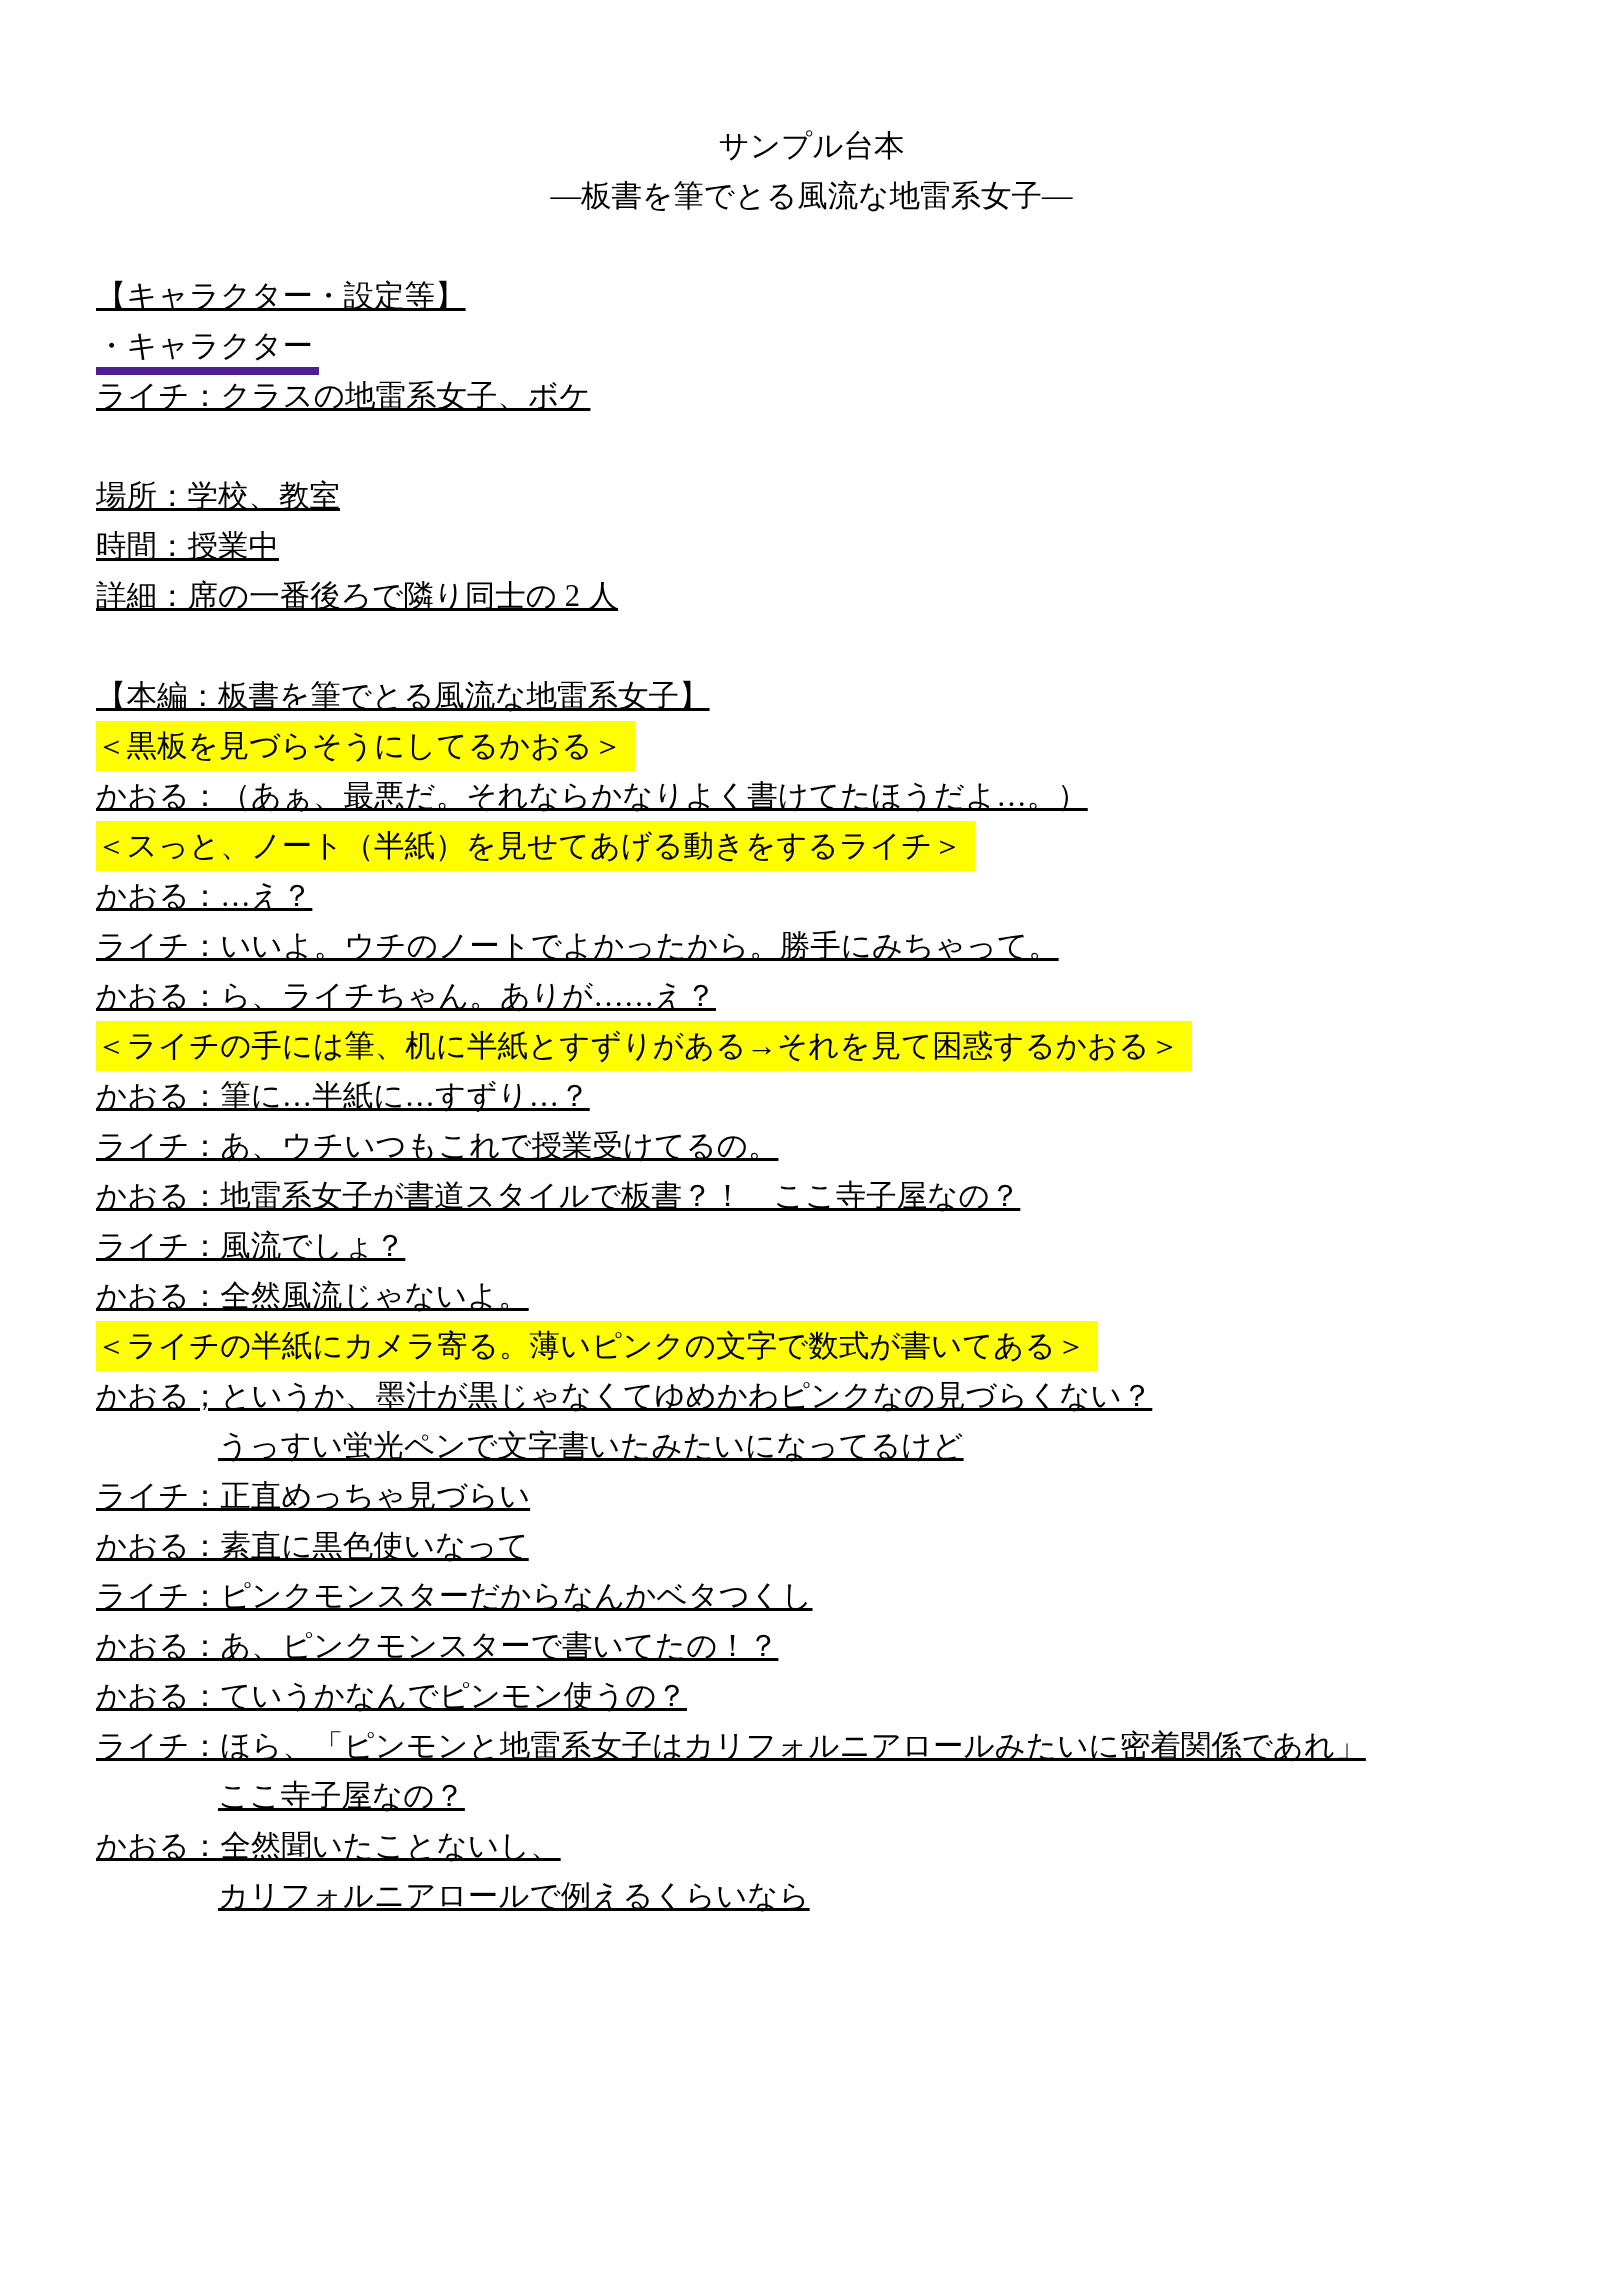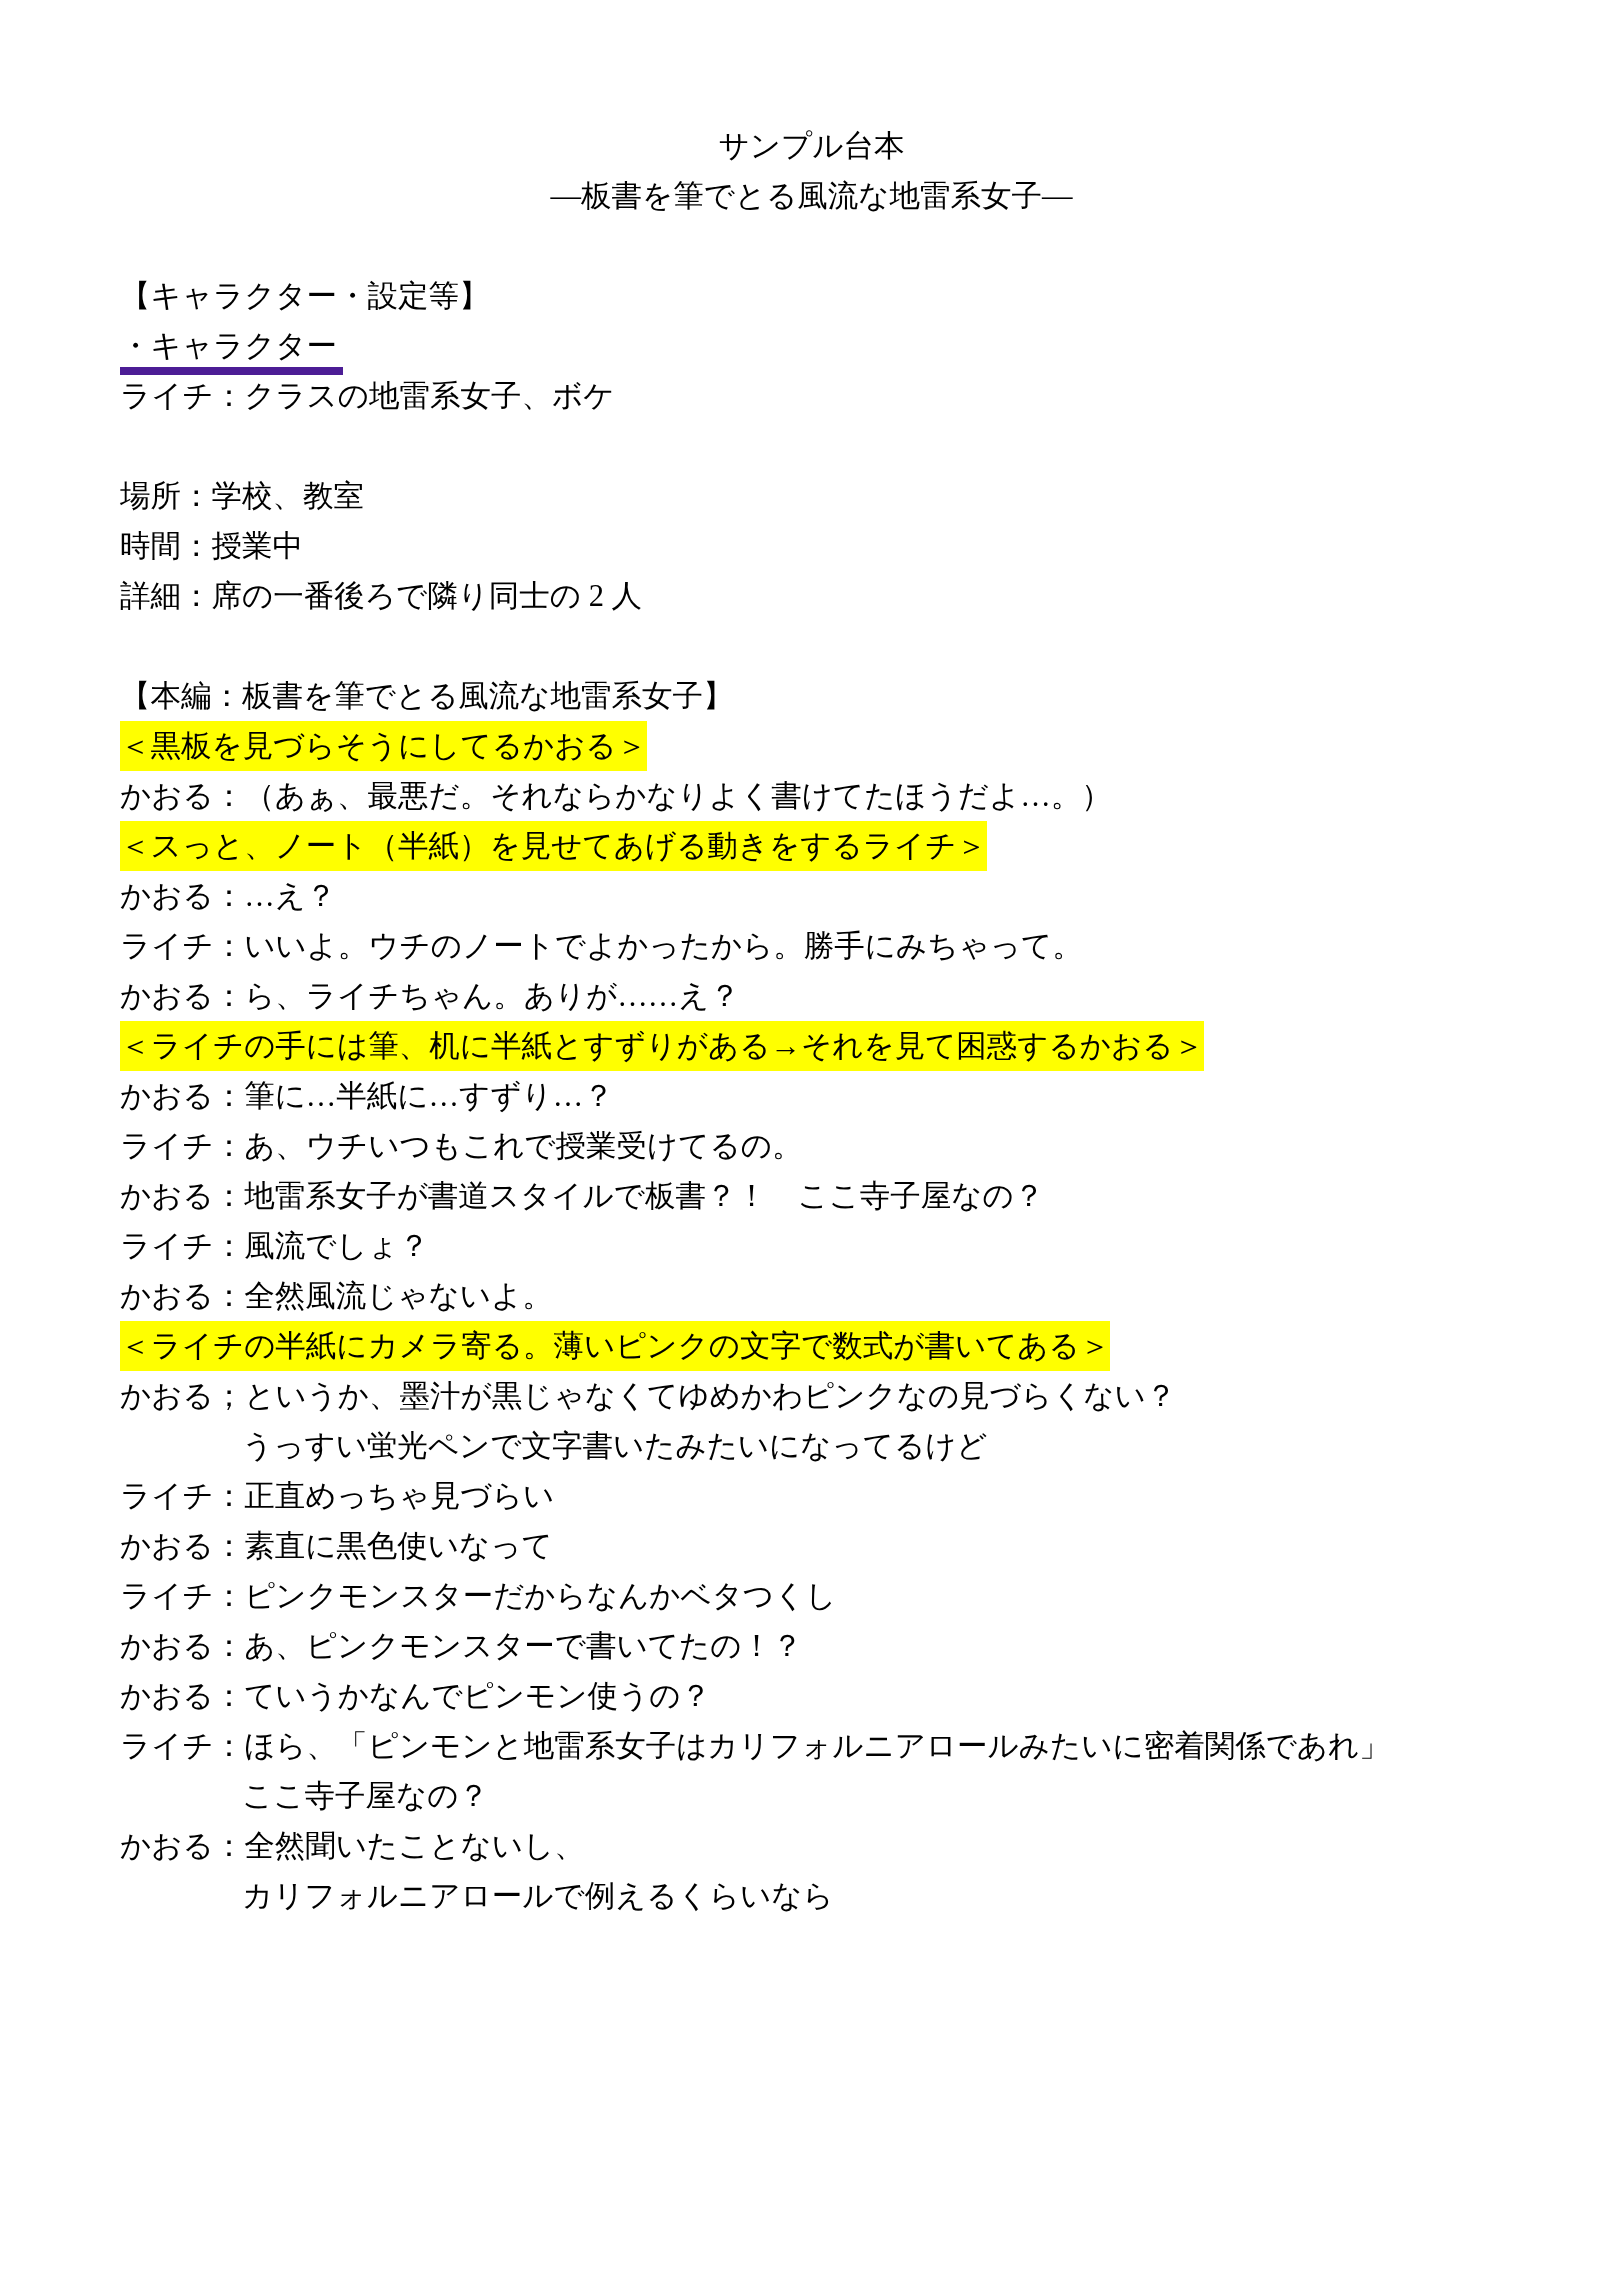--- a/index.html
+++ b/index.html
@@ -24,38 +24,40 @@
   .line {
     height: 50px;
     line-height: 50px;
     font-size: 30.5px;
     white-space: pre;
   }
   .doc-header {
     text-align: center;
   }
   .doc-body {
-    margin-left: 120px;
+    margin-left: 96px;
+    text-decoration: underline;
   }
   .indent {
     padding-left: 122px;
   }
   
   .u {
     display: inline-block;
     line-height: 1.15;
     padding: 0 6px 3px 0;
     border-bottom: 8px solid #4c1d95;
   }
   
   .hl {
     display: inline-block;
     height: 100%;
     vertical-align: top;
     background: #ffff00;
+    padding-right: 12px;
   }
 </style>
 </head>
 <body style="background: rgb(255, 255, 255); color: rgb(0, 0, 0);">
 
 <div class="page">
   <div class="doc-header">
     <div class="line">サンプル台本</div>
     <div class="line">―板書を筆でとる風流な地雷系女子―</div>
   </div>

